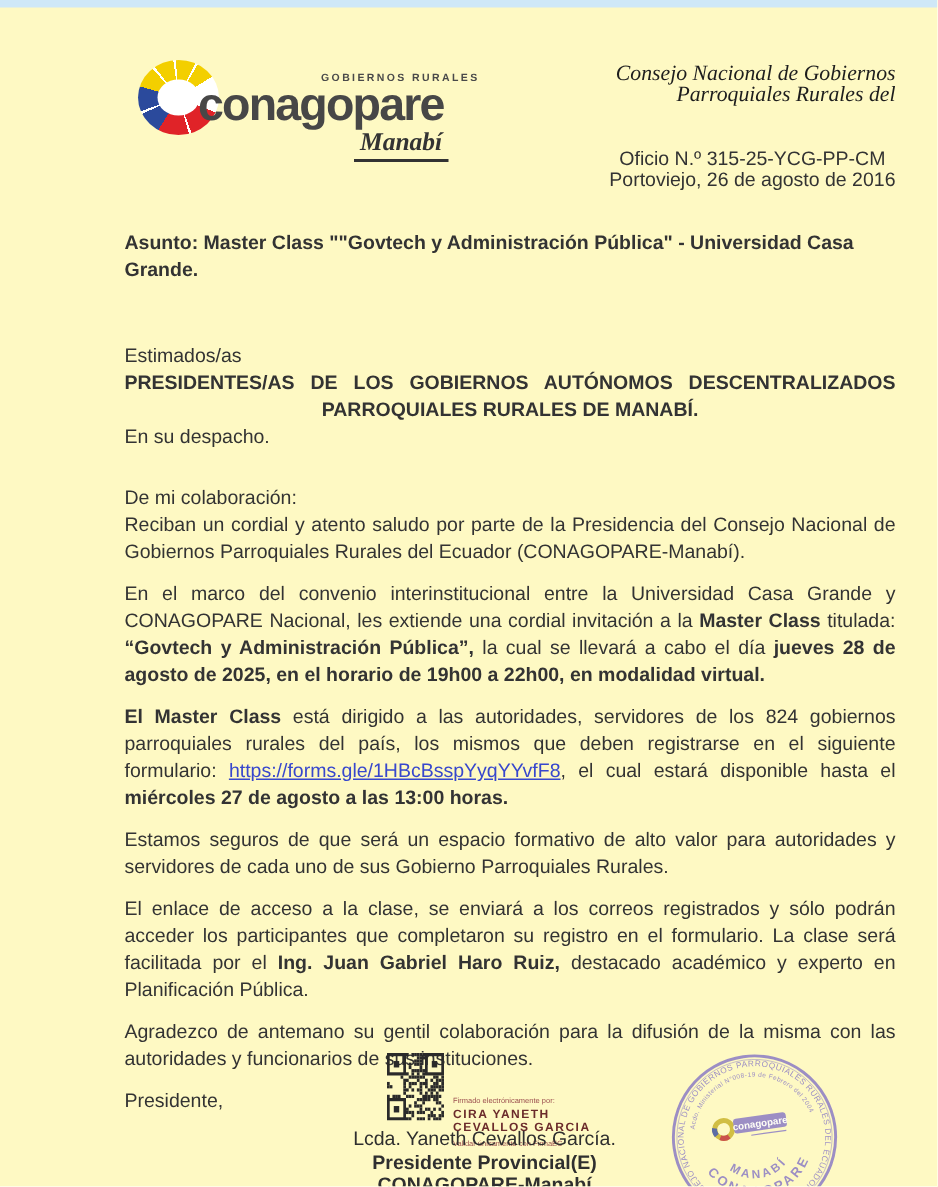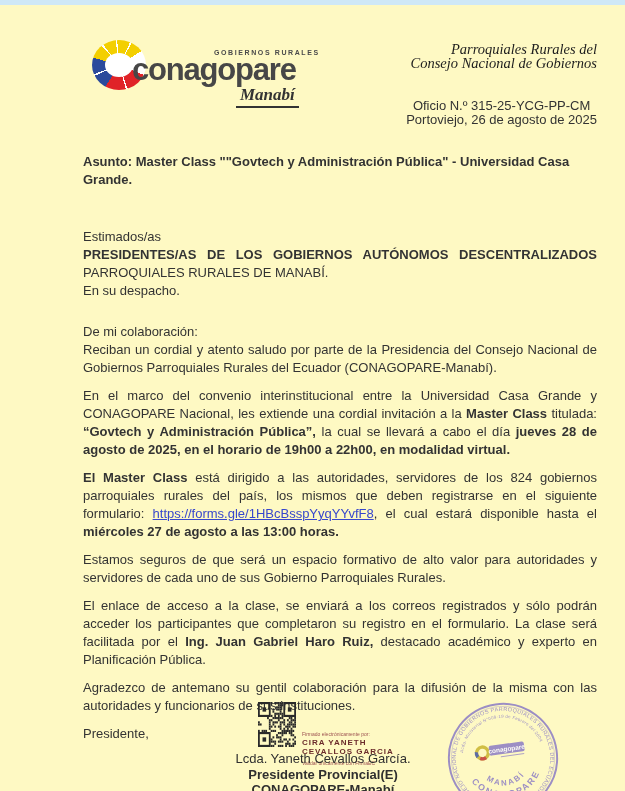--- a/index.html
+++ b/index.html
@@ -32,21 +32,21 @@
              font-size:14.5px;line-height:14px;color:#1d1d1d;}
   .oficio-block{position:absolute;right:28px;top:99px;text-align:center;
                 font-size:13px;line-height:13.5px;color:#333;}
 
   
   .letter{position:absolute;left:83px;top:146px;width:514px;font-size:13px;
           line-height:18px;color:#333;}
   .subject{font-weight:bold;margin-top:7px;}
   .recipient{margin-top:39px;}
   .rec-just{font-weight:bold;text-align:justify;text-align-last:justify;}
-  .rec-b{font-weight:normal;}
+  .rec-b{font-weight:bold;text-align:center;}
   .block{margin-top:23px;}
   .para{margin-top:10px;text-align:justify;}
   .jp{text-align:justify;}
   .closing{margin-top:10px;}
   .b{font-weight:bold;}
   .lnk{color:#3747cd;text-decoration:underline;cursor:pointer;}
 
   
   .sigblock{position:absolute;left:258px;top:700px;width:150px;height:50px;}
   .qr-svg{position:absolute;left:0;top:2px;width:38px;height:45px;}
@@ -70,26 +70,26 @@
   <div class="topstrip" style="background:#cfe8f7;"></div>
 
   <div class="logo">
     <div class="ring"></div>
     <div class="lg-tagline">GOBIERNOS RURALES</div>
     <div class="lg-word">conagopare</div>
     <div class="lg-region">Manabí</div>
   </div>
 
   <div class="org-block">
+    <div>Consejo Nacional de Gobiernos</div>
     <div>Parroquiales Rurales del</div>
-    <div>Consejo Nacional de Gobiernos</div>
   </div>
   <div class="oficio-block">
     <div>Oficio N.º 315-25-YCG-PP-CM</div>
-    <div>Portoviejo, 26 de agosto de 2025</div>
+    <div>Portoviejo, 26 de agosto de 2016</div>
   </div>
 
   <div class="letter">
     <div class="subject"><span>Asunto:</span><span> Master Class ""Govtech y Administración Pública" - Universidad Casa Grande.</span></div>
 
     <div class="recipient">
       <div>Estimados/as</div>
       <div class="rec-just">PRESIDENTES/AS DE LOS GOBIERNOS AUTÓNOMOS DESCENTRALIZADOS</div>
       <div class="rec-b">PARROQUIALES RURALES DE MANABÍ.</div>
       <div>En su despacho.</div>

